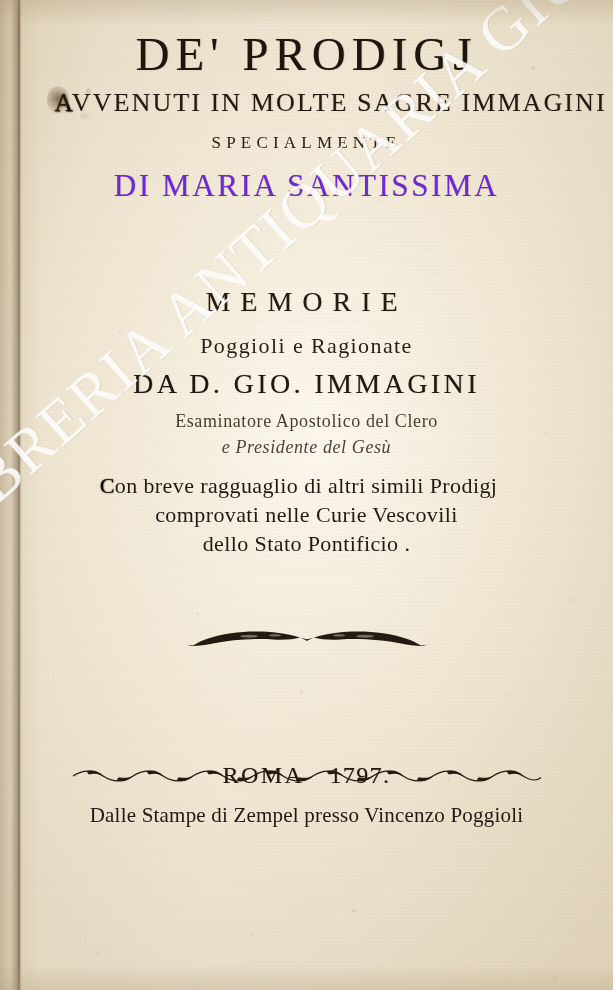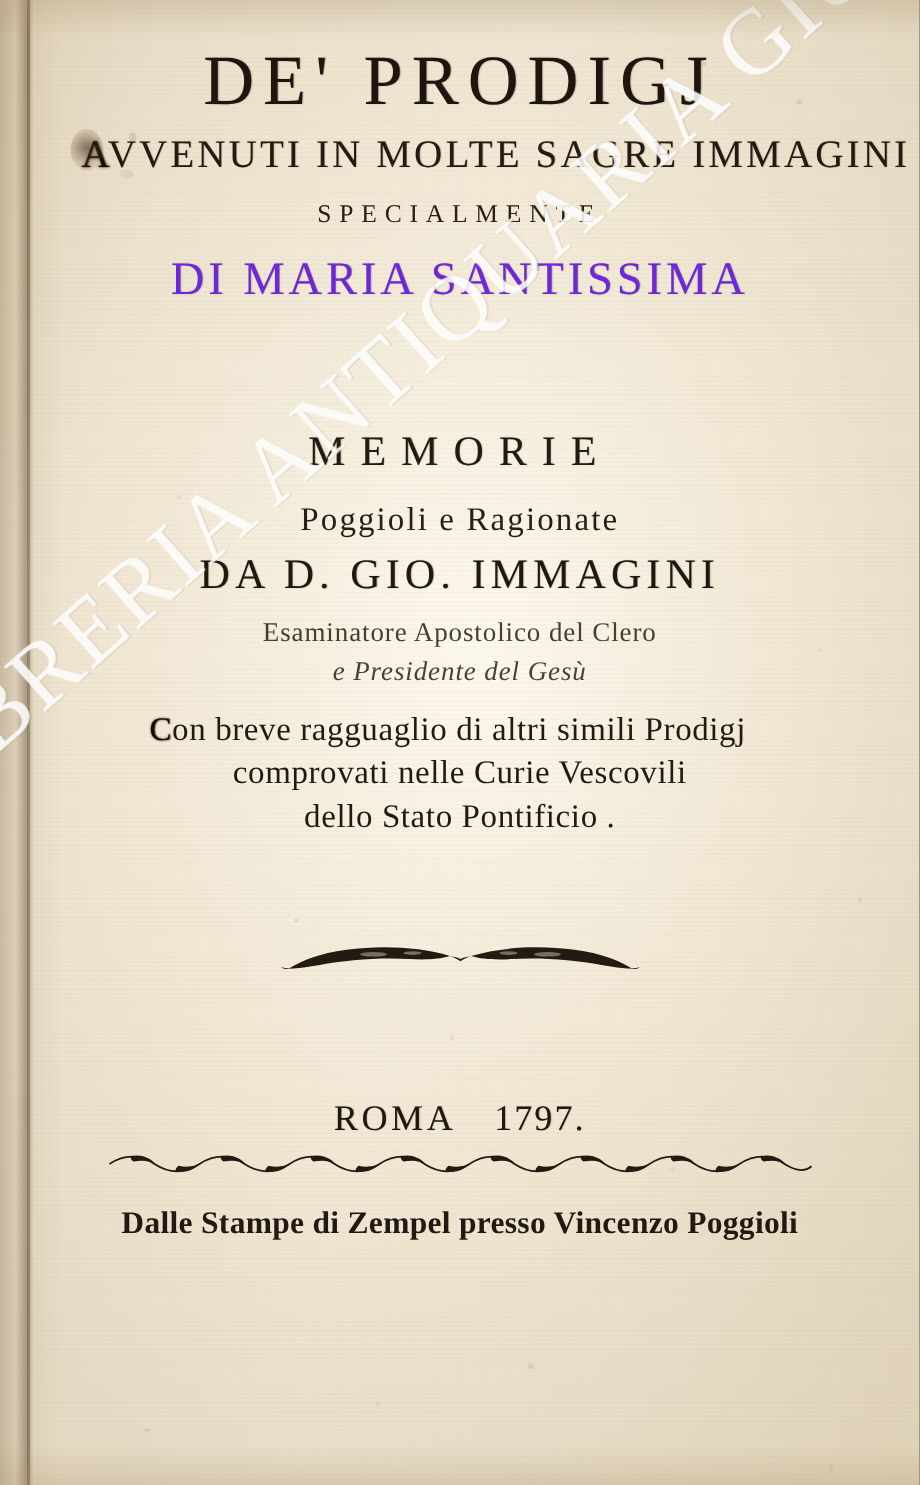--- a/index.html
+++ b/index.html
@@ -264,21 +264,21 @@
     left: 0; right: 0;
     top: 615px;
     display: flex;
     justify-content: center;
   }
 
   
   .t-roma {
     position: absolute;
     left: 0; right: 0;
-    top: 733px;
+    top: 762px;
     font-size: 24px;
     letter-spacing: 2.4px;
     color: #1f1710;
     text-shadow: 0.4px 0.3px 0.7px rgba(60,44,26,0.35);
   }
   .t-roma .yr { letter-spacing: 1.4px; }
 
   .waverule {
     position: absolute;
     left: 0; right: 0;
@@ -287,21 +287,20 @@
     justify-content: center;
   }
 
   .t-imp1 {
     position: absolute;
     left: 0; right: 0;
     top: 803px;
     font-size: 21px;
     letter-spacing: 0.2px;
     color: #221a12;
-    font-weight: bold;
   }
   .t-imp2 {
     position: absolute;
     left: 0; right: 0;
     top: 834px;
     font-size: 18px;
     font-style: italic;
     letter-spacing: 0.4px;
     color: #2e2318;
   }

